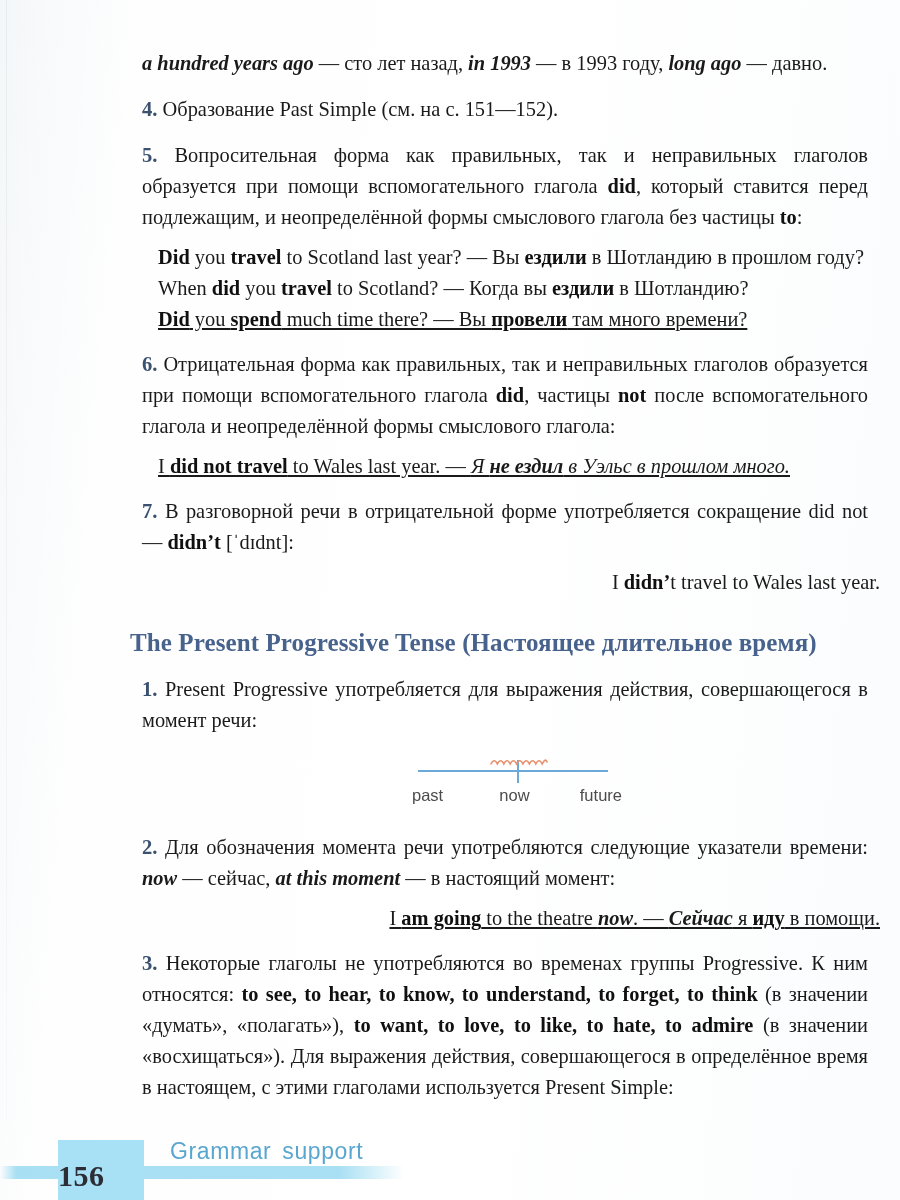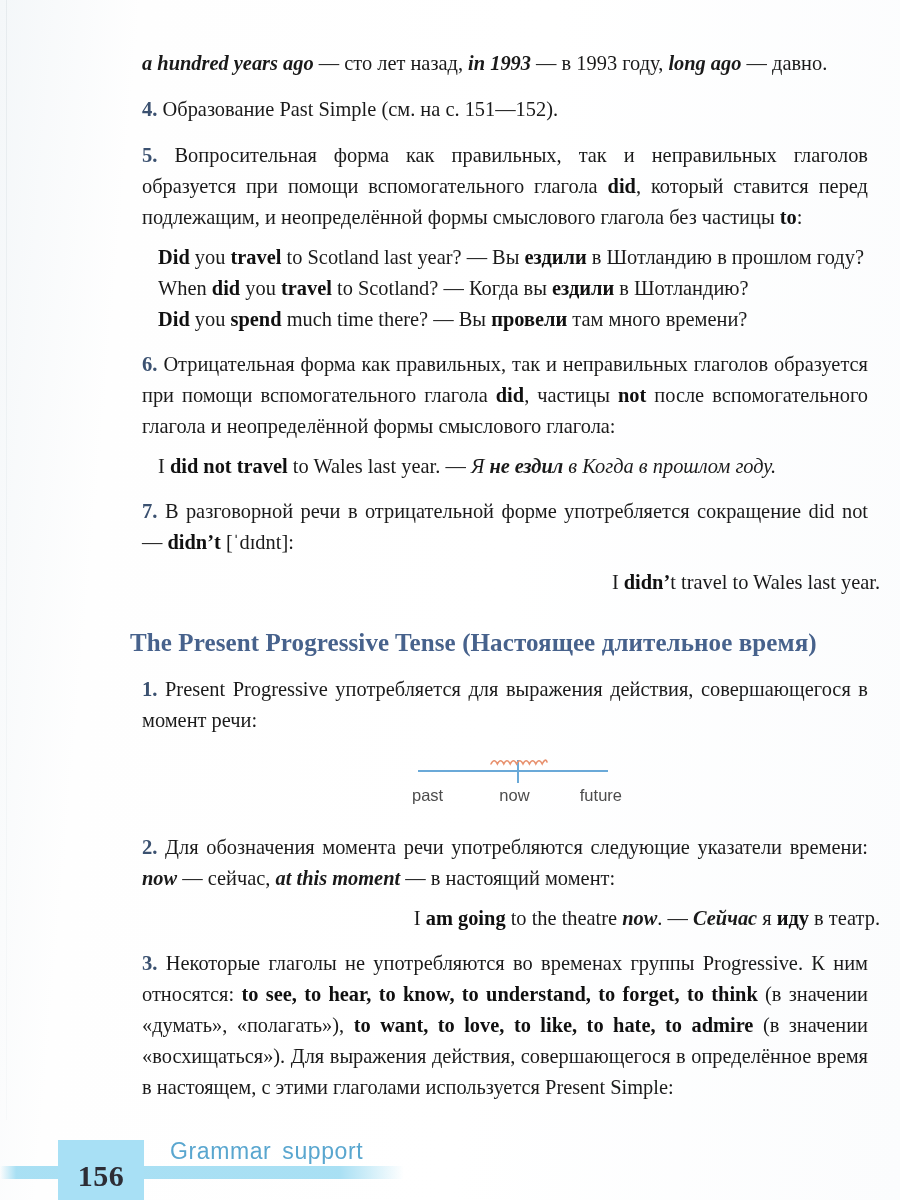--- a/index.html
+++ b/index.html
@@ -70,21 +70,21 @@
   }
 
   
   .example {
     margin: 0 0 0 0;
     padding-left: 28px;
     text-align: justify;
     font-size: 20.4px;
     line-height: 31px;
   }
-  .example-last { margin-bottom: 14px; }
+  .example-last { margin-bottom: 14px; text-decoration: underline; }
   .example-noj { text-align: right; }
 
   
   .section-heading {
     color: #47628c;
     font-weight: bold;
     font-size: 25px;
     line-height: 30px;
     letter-spacing: 0.1px;
     margin: 30px 0 16px 0;
@@ -169,21 +169,20 @@
     top: 8px;
     width: 86px;
     height: 68px;
     background: #a8e0f5;
   }
   .footer-pageno {
     position: absolute;
     left: 58px;
     top: 27px;
     width: 86px;
-    text-align: center;
     font-family: "Liberation Serif", "DejaVu Serif", serif;
     font-weight: bold;
     font-size: 30px;
     color: #2d2d35;
     letter-spacing: 0.5px;
   }
   .footer-title {
     position: absolute;
     left: 170px;
     top: 6px;
@@ -225,21 +224,21 @@
   <p class="example example-last">
     <b>Did</b><span> you </span><b>spend</b><span> much time there? — Вы </span><b>провели</b><span> там много времени?</span>
   </p>
 
   <p class="blk-tight item">
     <span class="num">6.</span>
     <span>Отрицательная форма как правильных, так и неправильных глаголов образуется при помощи вспомогательного глагола </span><b>did</b><span>, частицы </span><b>not</b><span> после вспомогательного глагола и неопределённой формы смыслового глагола:</span>
   </p>
 
   <p class="example example-last">
-    <span>I </span><b>did not travel</b><span> to Wales last year. — </span><i>Я </i><span class="bi">не ездил</span><i> в Когда в прошлом году.</i>
+    <span>I </span><b>did not travel</b><span> to Wales last year. — </span><i>Я </i><span class="bi">не ездил</span><i> в Уэльс в прошлом много.</i>
   </p>
 
   <p class="blk-tight item">
     <span class="num">7.</span>
     <span>В разговорной речи в отрицательной форме употребляется сокращение did not — </span><b>didn’t</b><span> [ˈdɪdnt]:</span>
   </p>
 
   <p class="example example-noj">
     <span>I </span><b>didn’</b><span>t travel to Wales last year.</span>
   </p>
@@ -266,21 +265,21 @@
       </div>
     </div>
   </div>
 
   <p class="blk-tight item">
     <span class="num">2.</span>
     <span>Для обозначения момента речи употребляются следующие указатели времени: </span><span class="bi">now</span><span> — сейчас, </span><span class="bi">at this moment</span><span> — в настоящий момент:</span>
   </p>
 
   <p class="example example-noj example-last">
-    <span>I </span><b>am going</b><span> to the theatre </span><span class="bi">now</span><span>. — </span><span class="bi">Сейчас</span><span> я </span><b>иду</b><span> в театр.</span>
+    <span>I </span><b>am going</b><span> to the theatre </span><span class="bi">now</span><span>. — </span><span class="bi">Сейчас</span><span> я </span><b>иду</b><span> в помощи.</span>
   </p>
 
   <p class="item">
     <span class="num">3.</span>
     <span>Некоторые глаголы не употребляются во временах группы Progressive. К ним относятся: </span><b>to see, to hear, to know, to understand, to forget, to think</b><span> (в значении «думать», «полагать»), </span><b>to want, to love, to like, to hate, to admire</b><span> (в значении «восхищаться»). Для выражения действия, совершающегося в определённое время в настоящем, с этими глаголами используется Present Simple:</span>
   </p>
 
 </div>
 
 <div class="footer">

